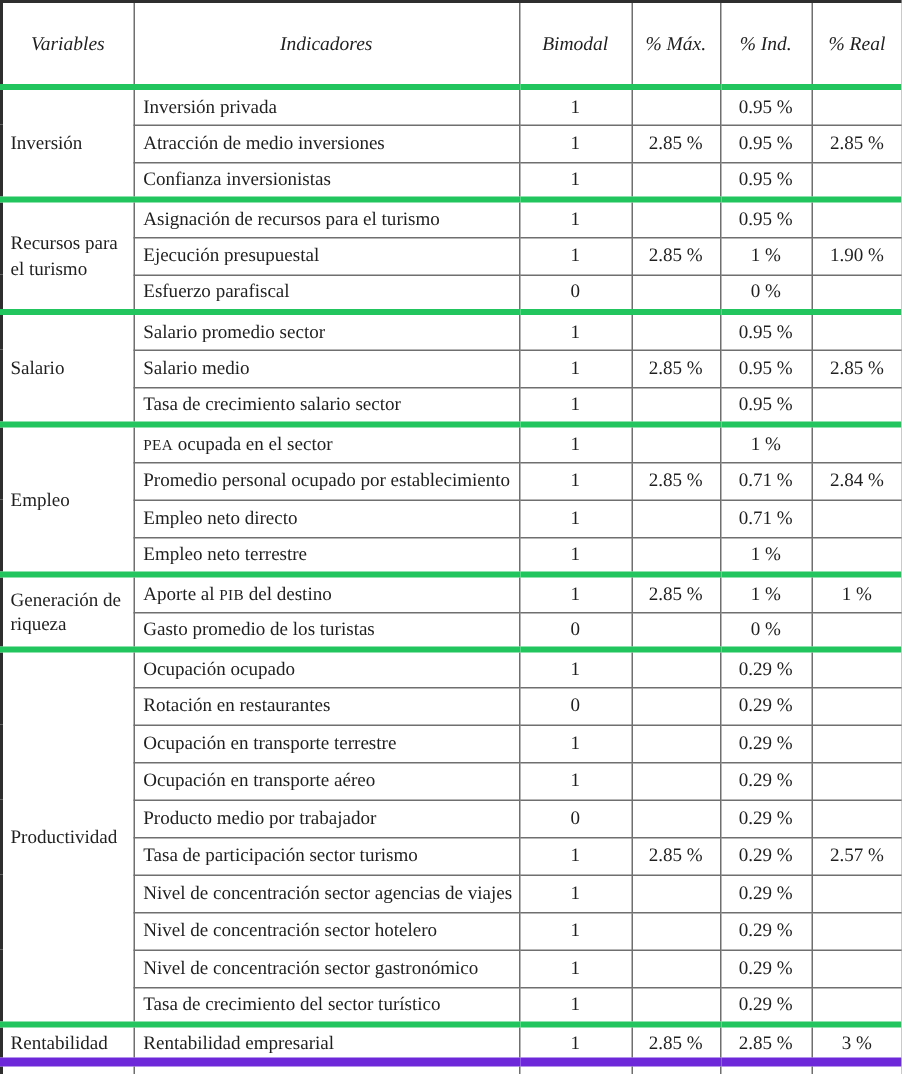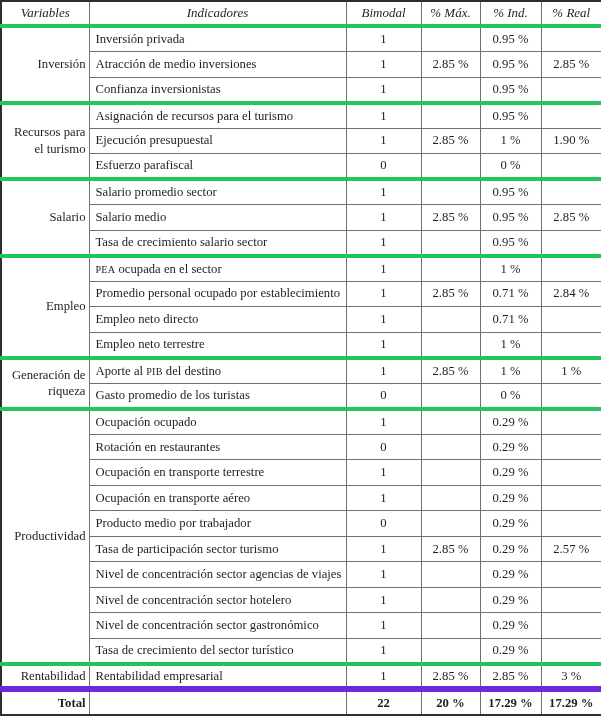--- a/index.html
+++ b/index.html
@@ -28,26 +28,26 @@
     overflow: hidden;
     vertical-align: middle;
   }
   thead th {
     height: 25px;
     font-style: italic;
     font-weight: normal;
     font-size: 13px;
     text-align: center;
     border-bottom: 2px solid #2e2e2e;
-    padding: 3px 2px;
+    padding: 19px 2px;
   }
   tbody tr { height: 25px; }
   td { font-size: 12.7px; }
   .cell-variable {
-    text-align: right;
+    text-align: left;
     padding: 1px 3px 1px 5px;
     line-height: 1.3;
   }
   .cell-indicador {
     text-align: left;
     padding: 1px 2px 1px 6px;
     white-space: nowrap;
   }
   .cell-num {
     text-align: center;

